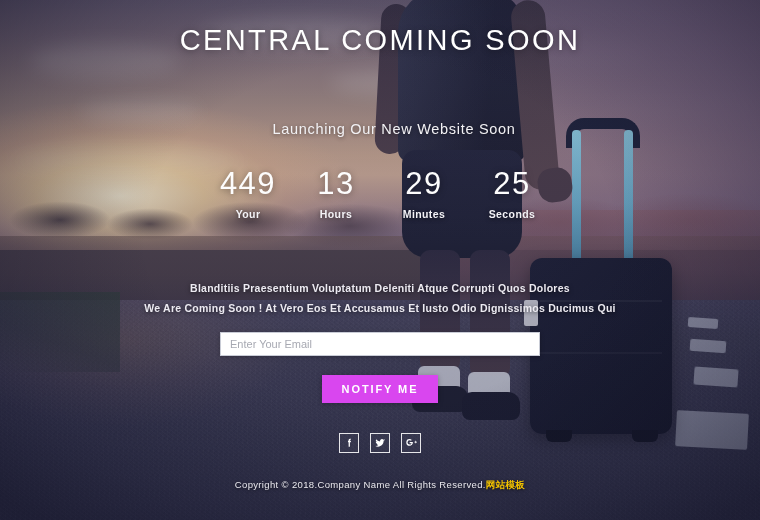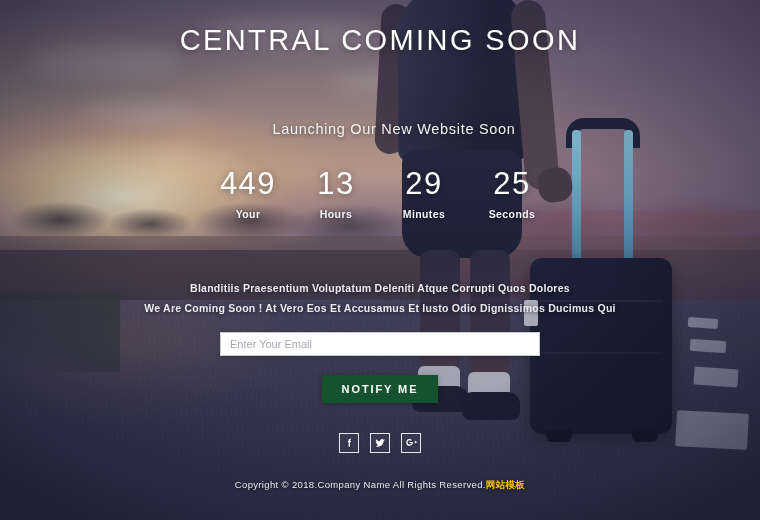--- a/index.html
+++ b/index.html
@@ -257,21 +257,21 @@
     font-size:11px;
     color:#3a3a3a;
     box-shadow:0 1px 4px rgba(0,0,0,0.25);
   }
   .email-input::placeholder { color:#a7a9b2; }
 
   .notify-btn {
     margin-top:19px;
     display:inline-block;
     padding:8px 20px;
-    background:#14532d;
+    background:#d946ef;
     border:none;
     color:#ffffff;
     font-family:"Liberation Sans", sans-serif;
     font-size:11px;
     font-weight:700;
     letter-spacing:1.9px;
     cursor:pointer;
     box-shadow:0 1px 5px rgba(0,0,0,0.28);
   }
 

